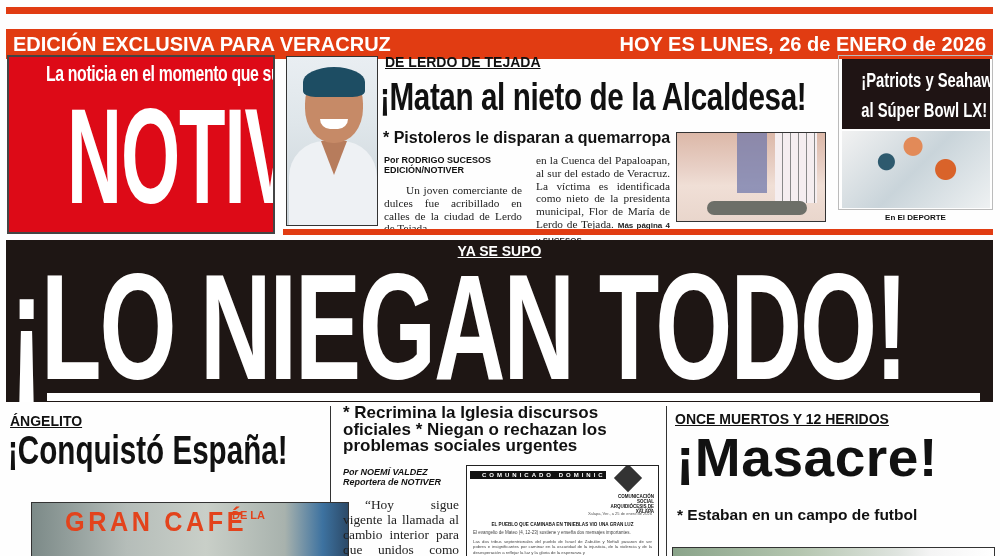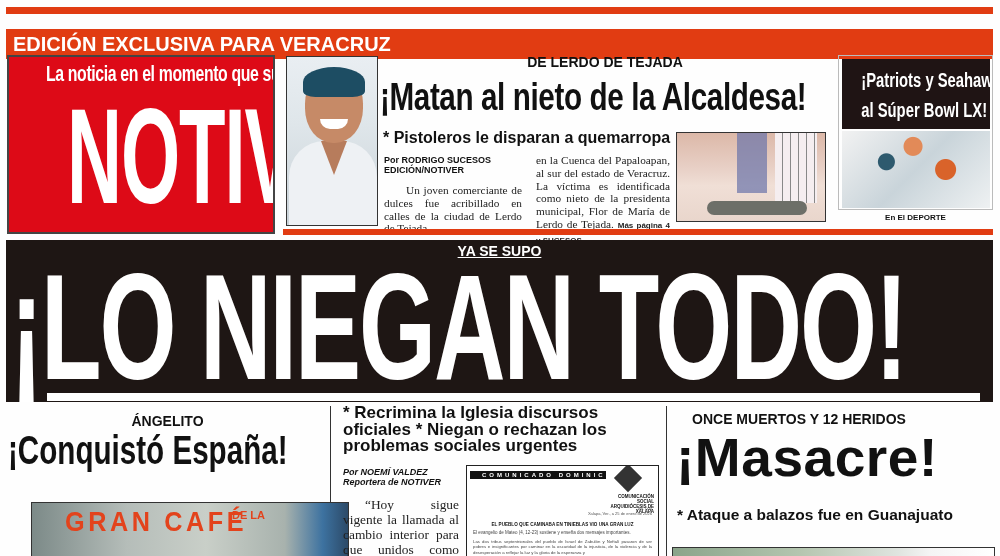--- a/index.html
+++ b/index.html
@@ -23,21 +23,21 @@
 
   
   .photo-man { left: 286px; top: 56px; width: 92px; height: 170px; border: 1px solid #333; overflow: hidden;
     background: linear-gradient(180deg, #e9eef2 0%, #dfe6ea 40%, #c9d2d8 100%); }
   .photo-man .head { position: absolute; left: 18px; top: 14px; width: 58px; height: 72px; border-radius: 45% 45% 48% 48%; background: #c68a67; }
   .photo-man .hair { position: absolute; left: 16px; top: 10px; width: 62px; height: 30px; border-radius: 50% 50% 20% 20%; background: #1d4d63; }
   .photo-man .smile { position: absolute; left: 33px; top: 62px; width: 28px; height: 10px; border-radius: 0 0 14px 14px; background: #fff; }
   .photo-man .body { position: absolute; left: 2px; top: 84px; width: 88px; height: 90px; border-radius: 40% 40% 0 0; background: #eef1f4; }
   .photo-man .collar { position: absolute; left: 34px; top: 84px; width: 26px; height: 34px; background: #b77c5c; clip-path: polygon(0 0,100% 0,50% 100%); }
 
-  .kicker { font-weight: bold; text-align: center; }
+  .kicker { font-weight: bold; text-decoration: underline; }
   .k-lerdo { left: 385px; top: 54px; width: 440px; font-size: 14px; }
   .h-matan { left: 380px; top: 76px; width: 450px; font-size: 38px; font-weight: bold; white-space: nowrap;
     transform: scaleX(0.78); transform-origin: left; letter-spacing: -0.5px; }
   .sub-pisto { left: 383px; top: 129px; font-size: 16px; font-weight: bold; white-space: nowrap; }
   .byline { font-size: 9px; font-weight: bold; line-height: 10px; }
   .by-rod { left: 384px; top: 155px; width: 140px; }
   .body-text { font-family: "Liberation Serif", serif; font-size: 11.3px; line-height: 12.8px; text-align: justify; color: #222; }
   .bt-col1 { left: 384px; top: 184px; width: 138px; text-indent: 22px; }
   .bt-col2 { left: 536px; top: 154px; width: 134px; }
   .bt-col2 .more { font-family: "Liberation Sans", sans-serif; font-size: 8px; font-weight: bold; }
@@ -87,32 +87,33 @@
   .bt-noemi { left: 343px; top: 497px; width: 116px; font-size: 13.4px; line-height: 15px; text-indent: 22px; }
   .comunicado { left: 466px; top: 465px; width: 193px; height: 91px; border: 1.5px solid #222; border-bottom: none; background: #fff; overflow: hidden; }
   .comunicado .bar { position: absolute; left: 3px; top: 5px; width: 136px; height: 8px; background: #111; color: #fff; font-size: 6px; font-weight: bold; letter-spacing: 3px; line-height: 8px; padding-left: 12px; white-space: nowrap; }
   .comunicado .logo-diamond { position: absolute; right: 20px; top: 2px; width: 20px; height: 20px; background: #333; transform: rotate(45deg); }
   .comunicado .logo-txt { position: absolute; right: 4px; top: 28px; font-size: 4.5px; font-weight: bold; text-align: right; width: 50px; line-height: 5px; }
   .comunicado .meta { position: absolute; right: 6px; top: 40px; font-size: 4px; text-align: right; line-height: 5px; color: #555; }
   .comunicado .ctitle { position: absolute; left: 4px; right: 4px; top: 56px; text-align: center; font-size: 4.6px; font-weight: bold; white-space: nowrap; }
   .comunicado .cline { position: absolute; left: 6px; right: 6px; top: 64px; font-size: 4.5px; line-height: 5.5px; color: #444; }
   .comunicado .cpara { position: absolute; left: 6px; right: 6px; top: 73px; font-size: 4.3px; line-height: 5.4px; color: #444; text-align: justify; }
 
-  .k-once { left: 640px; top: 411px; width: 318px; font-size: 14px; }
+  .k-once { left: 675px; top: 411px; width: 318px; font-size: 14px; }
   .h-masacre { left: 676px; top: 426px; font-size: 54px; font-weight: 900; white-space: nowrap; letter-spacing: 0.5px; transform: scaleX(1.02); transform-origin: left; }
   .sub-estaban { left: 677px; top: 507px; width: 318px; font-size: 15.5px; font-weight: bold; line-height: 16px; white-space: nowrap; }
   .photo-field { left: 672px; top: 547px; width: 323px; height: 9px; border: 1px solid #333; border-bottom: none;
     background: linear-gradient(90deg, #8aa48a 0%, #b5c6b0 40%, #dfe4df 70%, #f4f4f4 80%, #fff 100%); }
 </style>
 </head>
 <body>
 
 <div class="abs top-stripe"></div>
 <div class="abs top-bar">
   <span class="left">EDICIÓN EXCLUSIVA PARA VERACRUZ</span>
+  <span class="right">HOY ES LUNES, 26 de ENERO de 2026</span>
 </div>
 
 <div class="abs logo">
   <div class="tagline">La noticia en el momento que sucede</div>
   <div class="name">NOTIVER</div>
 </div>
 
 <div class="abs photo-man">
   <div class="body"></div>
   <div class="collar"></div>
@@ -186,15 +187,15 @@
     <div>Xalapa, Ver., a 25 de enero de 2026</div>
   </div>
   <div class="ctitle">EL PUEBLO QUE CAMINABA EN TINIEBLAS VIO UNA GRAN LUZ</div>
   <div class="cline">El evangelio de Mateo (4, 12-23) sostiene y enseña dos mensajes importantes.</div>
   <div class="cpara">Las dos tribus septentrionales del pueblo de Israel de Zabulón y Neftalí pasaron de ser pobres e insignificantes por caminar en la oscuridad de la injusticia, de la violencia y de la desesperación a reflejar la luz y la gloria de la esperanza y</div>
 </div>
 
 <div class="abs kicker k-once">ONCE MUERTOS Y 12 HERIDOS</div>
 <div class="abs h-masacre">¡Masacre!</div>
 <div class="abs sub-estaban">
-  <div>* Ataque a balazos fue en Guanajuato</div>
+  <div>* Estaban en un campo de futbol</div>
 </div>
 <div class="abs photo-field"></div>
 
 </body></html>

